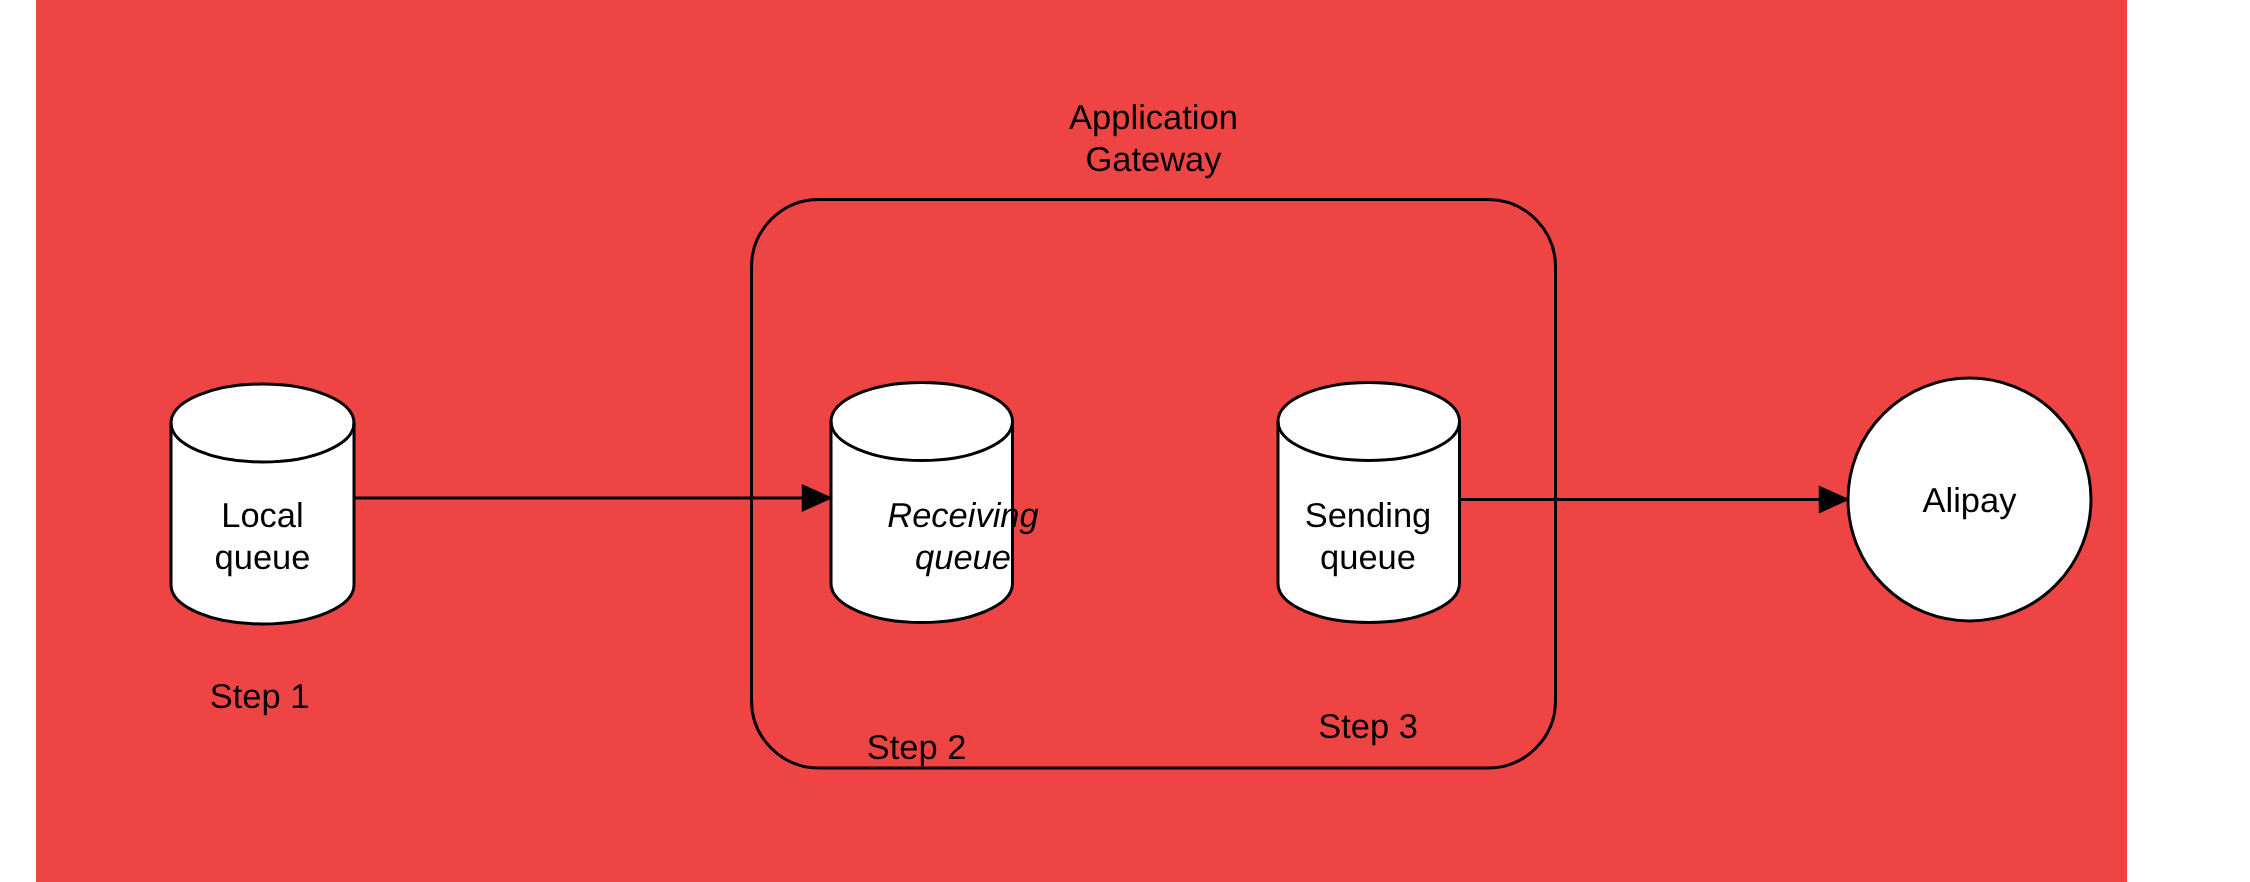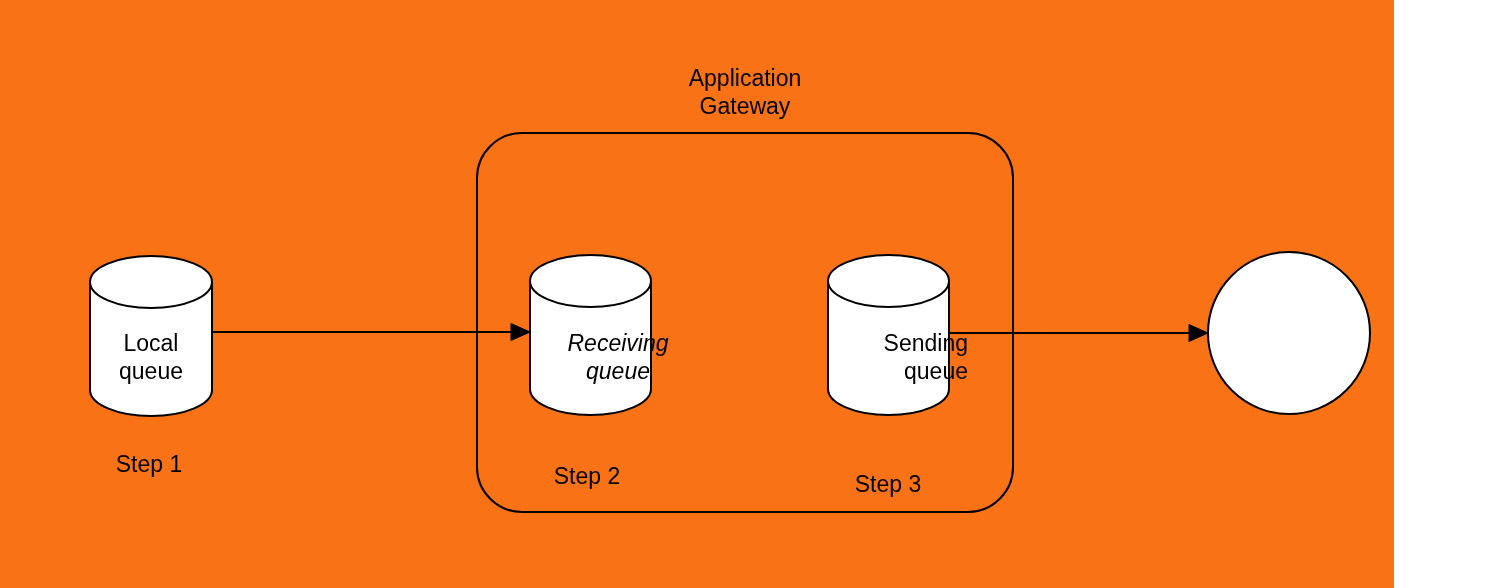--- a/index.html
+++ b/index.html
@@ -4,47 +4,48 @@
 <style>
   html, body {
     margin: 0;
     padding: 0;
     background: #ffffff;
   }
   .canvas {
     position: relative;
     width: 1394px;
     height: 588px;
-    background: #f97316;
+    background: #ef4444;
     font-family: "Liberation Sans", sans-serif;
     color: #000000;
     overflow: hidden;
+    margin-left: 24px;
   }
   .shapes-layer {
     position: absolute;
     left: 0;
     top: 0;
     width: 1500px;
     height: 588px;
   }
   .label {
     position: absolute;
     text-align: center;
     font-size: 23px;
     line-height: 28px;
     white-space: pre-line;
     color: #000000;
   }
   .label.gateway-title { left: 595px; top: 64px;  width: 300px; }
   .label.local-label      { left: 71px;  top: 329px; width: 160px; text-align: center; }
   .label.receiving-label  { left: 538px; top: 329px; width: 160px; font-style: italic; }
-  .label.sending-label    { left: 808px; top: 329px; width: 160px; text-align: right; }
+  .label.sending-label    { left: 808px; top: 329px; width: 160px; }
   .label.alipay-label     { left: 1209px; top: 319px; width: 160px; }
   .label.step-label-1     { left: 69px;  top: 450px; width: 160px; }
-  .label.step-label-2     { left: 507px; top: 462px; width: 160px; }
+  .label.step-label-2     { left: 507px; top: 484px; width: 160px; }
   .label.step-label-3     { left: 808px; top: 470px; width: 160px; }
 </style>
 </head>
 <body>
 
 <div class="canvas">
 
   <svg class="shapes-layer" viewBox="0 0 1500 588" xmlns="http://www.w3.org/2000/svg">
 
     <rect x="477" y="133" width="536" height="379" rx="45" ry="45" fill="none" stroke="#000000" stroke-width="2"></rect>
@@ -82,20 +83,21 @@
 
   <div class="label local-label">Local
 queue</div>
 
   <div class="label receiving-label">Receiving
 queue</div>
 
   <div class="label sending-label">Sending
 queue</div>
 
+  <div class="label alipay-label">Alipay</div>
 
   <div class="label step-label-1">Step 1</div>
 
   <div class="label step-label-2">Step 2</div>
 
   <div class="label step-label-3">Step 3</div>
 
 </div>
 
 </body></html>

